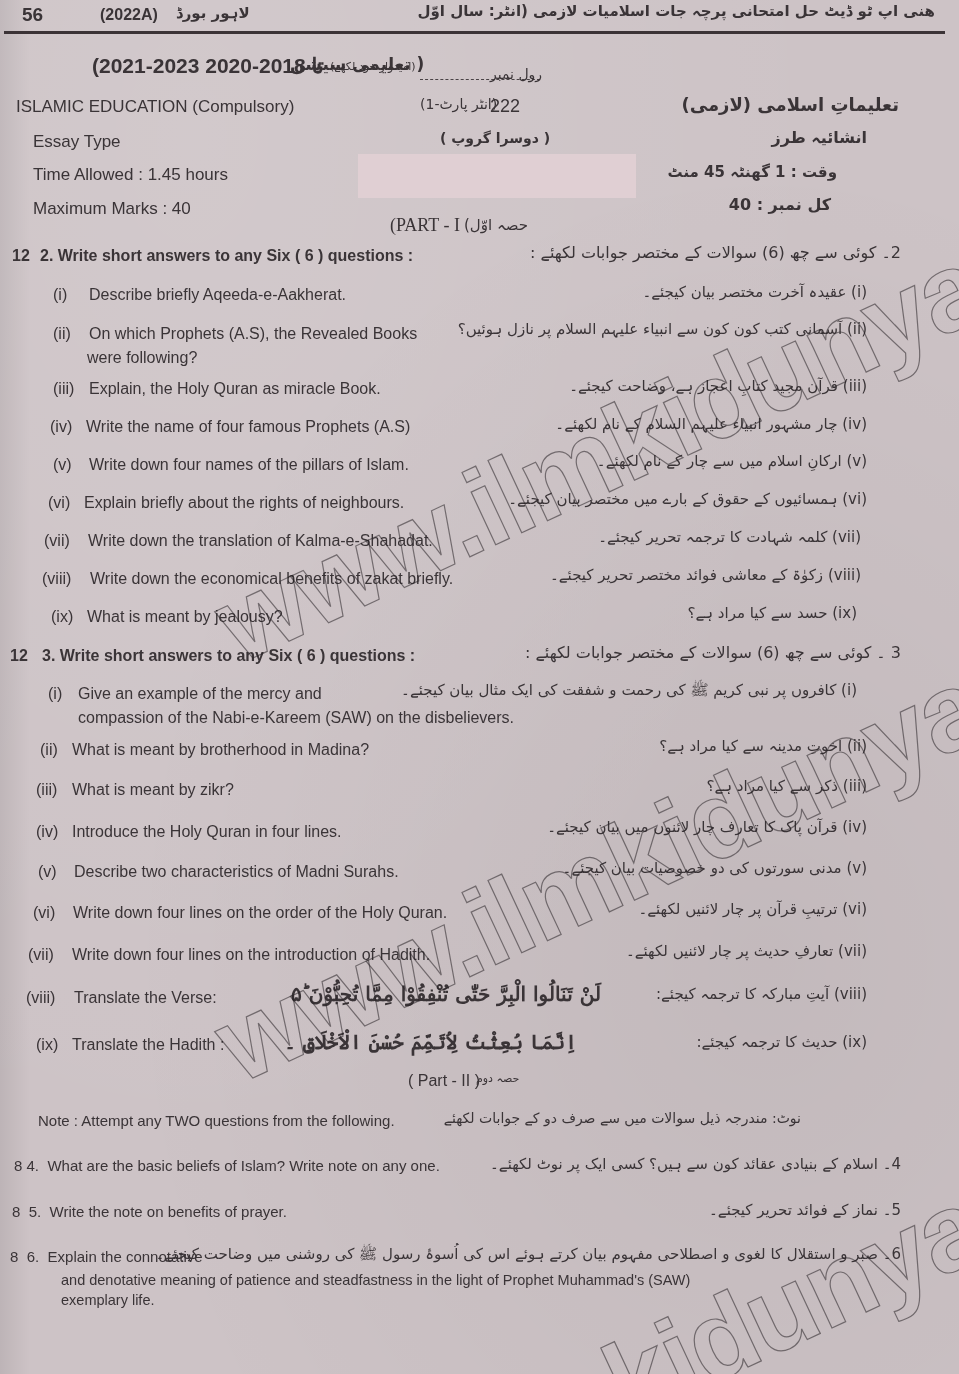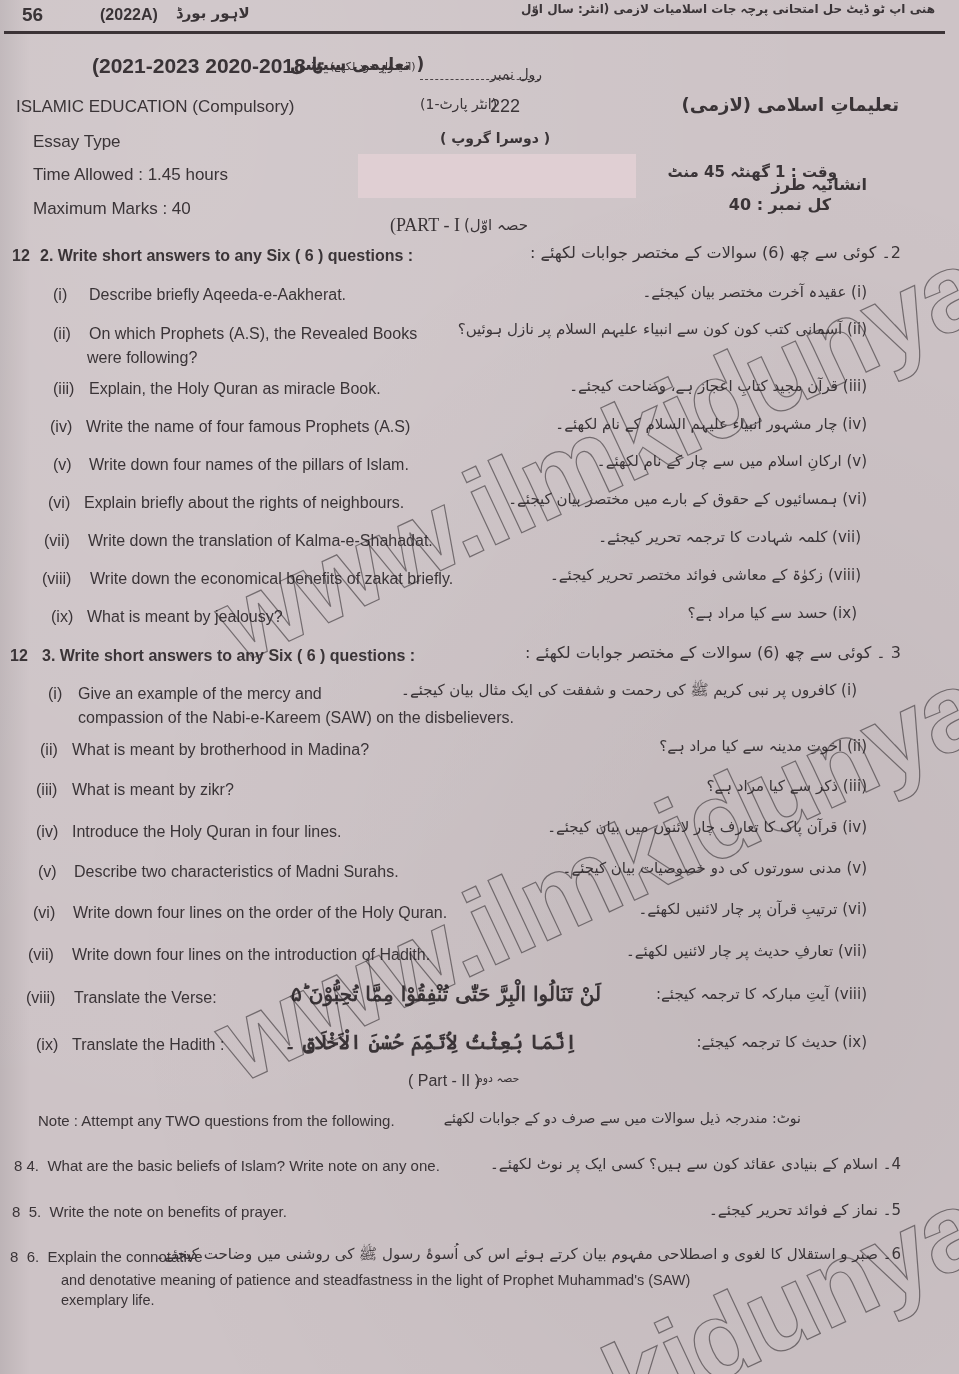--- a/index.html
+++ b/index.html
@@ -14,36 +14,36 @@
     color: #3a3437;
   }
   .abs { position: absolute; white-space: nowrap; }
   .urdu { direction: rtl; font-family: "DejaVu Sans", sans-serif; }
   .serif { font-family: "Liberation Serif", serif; }
 
   
   .page-num { left: 22px; top: 4px; font-size: 19px; font-weight: bold; }
   .board { left: 100px; top: 6px; font-size: 16px; font-weight: bold; }
   .board-urdu { left: 176px; top: 4px; font-size: 15px; font-weight: bold; }
-  .header-urdu { right: 24px; top: 2px; font-size: 12px; font-weight: bold; }
+  .header-urdu { right: 24px; top: 2px; font-size: 15px; font-weight: bold; }
   .header-rule { position: absolute; left: 4px; right: 14px; top: 31px; height: 3px; background: #3b3336; }
 
   .session { left: 92px; top: 54px; font-size: 21px; font-weight: bold; }
   .session-urdu { left: 290px; top: 54px; font-size: 17px; font-weight: bold; text-align: center; }
   .rollno-urdu { left: 490px; top: 66px; font-size: 14px; }
   .rollno-line { position: absolute; left: 420px; top: 79px; width: 120px; border-top: 1.5px dashed #4a4346; }
   .rollno-note { left: 330px; top: 60px; font-size: 11px; }
 
   .subject { left: 16px; top: 97px; font-size: 17px; }
   .paper-code { left: 490px; top: 96px; font-size: 18px; }
   .paper-part { left: 420px; top: 96px; font-size: 14px; }
   .subject-urdu { right: 60px; top: 94px; font-size: 18px; font-weight: bold; }
 
   .essay { left: 33px; top: 132px; font-size: 17px; }
-  .essay-urdu { right: 92px; top: 128px; font-size: 16px; font-weight: bold; margin-top: 47px; }
+  .essay-urdu { right: 92px; top: 128px; font-size: 16px; font-weight: bold; }
   .group-urdu { left: 440px; top: 130px; font-size: 14px; font-weight: bold; }
 
   .time { left: 33px; top: 165px; font-size: 17px; }
   .time-urdu { right: 122px; top: 163px; font-size: 15px; font-weight: bold; }
   .redact { position: absolute; left: 358px; top: 154px; width: 278px; height: 44px; background: #e0cfd3; }
 
   .maxm { left: 33px; top: 199px; font-size: 17px; }
   .maxm-urdu { right: 128px; top: 195px; font-size: 16px; font-weight: bold; }
 
   .part1 { left: 390px; top: 215px; font-size: 18px; }

